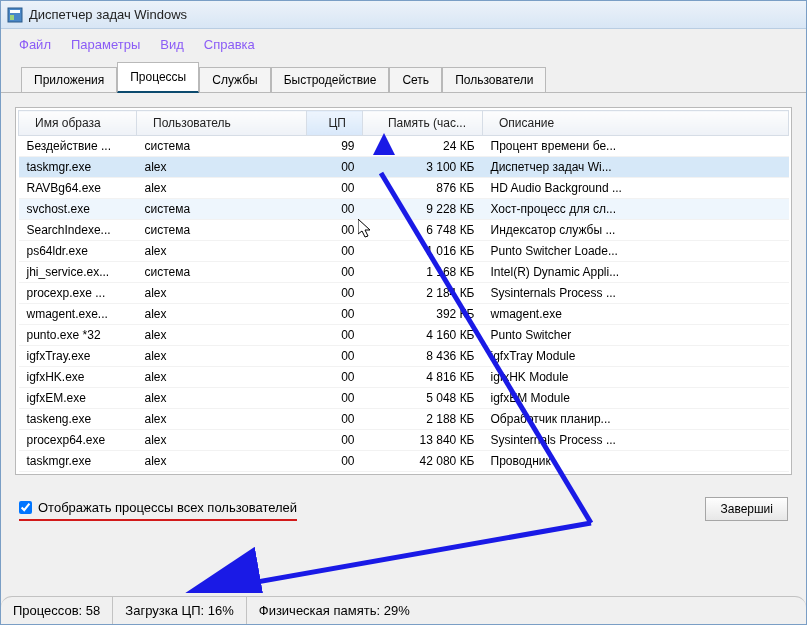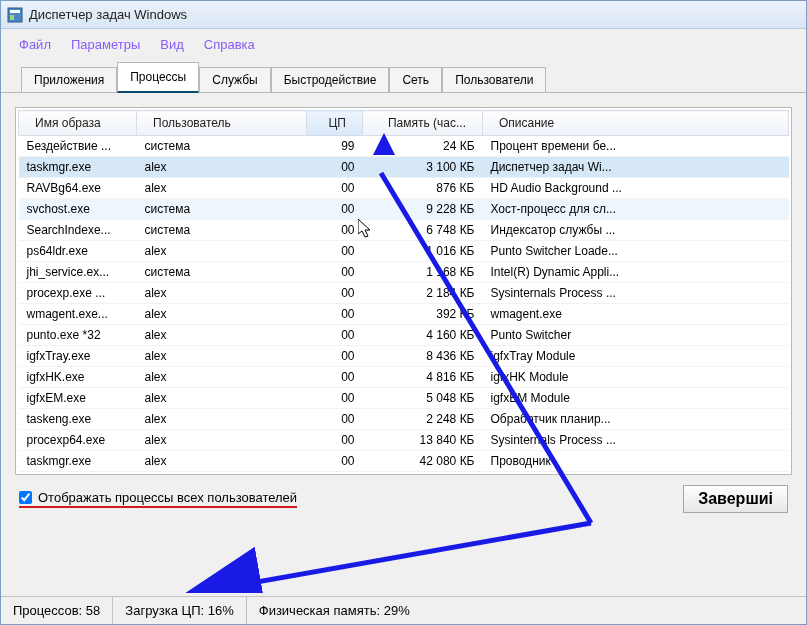--- a/index.html
+++ b/index.html
@@ -121,47 +121,46 @@
     background: #eef6fd;
   }
   .col-cpu { text-align: right; width: 46px; }
   .col-mem { text-align: right; width: 110px; margin-left: 36px; }
   .col-name { width: 118px; }
   .col-user { width: 170px; }
   .col-desc { }
   .bottom-row {
     display: flex;
     justify-content: space-between;
-    align-items: center;
-    margin-top: 10px;
+    margin-top: 22px;
     padding: 0 4px;
     gap: 8px;
   }
   .checkbox-row {
     display: flex;
     align-items: center;
     gap: 6px;
     font-size: 13px;
     border-bottom: 2px solid #d21a1a;
     padding-bottom: 1px;
   }
   .checkbox-row input { margin: 0; }
   .btn {
     padding: 4px 14px;
     border: 1px solid #a6a6a6;
     background: linear-gradient(#fefefe, #e7e7e7);
-    font-size: 16px;
+    font-size: 12px;
     cursor: default;
-    font-weight: bold;
   }
   .statusbar {
     display: flex;
     border-top: 1px solid #c2c2c2;
     background: #f0f0f0;
     font-size: 13px;
+    border-radius: 11px;
   }
   .status-cell {
     padding: 6px 12px;
     border-right: 1px solid #c2c2c2;
   }
   .status-cell:last-child { border-right: none; flex: 1; }
   .arrow-svg {
     position: absolute;
     pointer-events: none;
     z-index: 50;
@@ -311,21 +310,21 @@
                 <td class="col-name">igfxEM.exe</td>
                 <td class="col-user">alex</td>
                 <td class="col-cpu">00</td>
                 <td class="col-mem">5 048 КБ</td>
                 <td class="col-desc">igfxEM Module</td>
               </tr>
               <tr>
                 <td class="col-name">taskeng.exe</td>
                 <td class="col-user">alex</td>
                 <td class="col-cpu">00</td>
-                <td class="col-mem">2 248 КБ</td>
+                <td class="col-mem">2 188 КБ</td>
                 <td class="col-desc">Обработчик планир...</td>
               </tr>
               <tr>
                 <td class="col-name">procexp64.exe</td>
                 <td class="col-user">alex</td>
                 <td class="col-cpu">00</td>
                 <td class="col-mem">13 840 КБ</td>
                 <td class="col-desc">Sysinternals Process ...</td>
               </tr>
               <tr>

